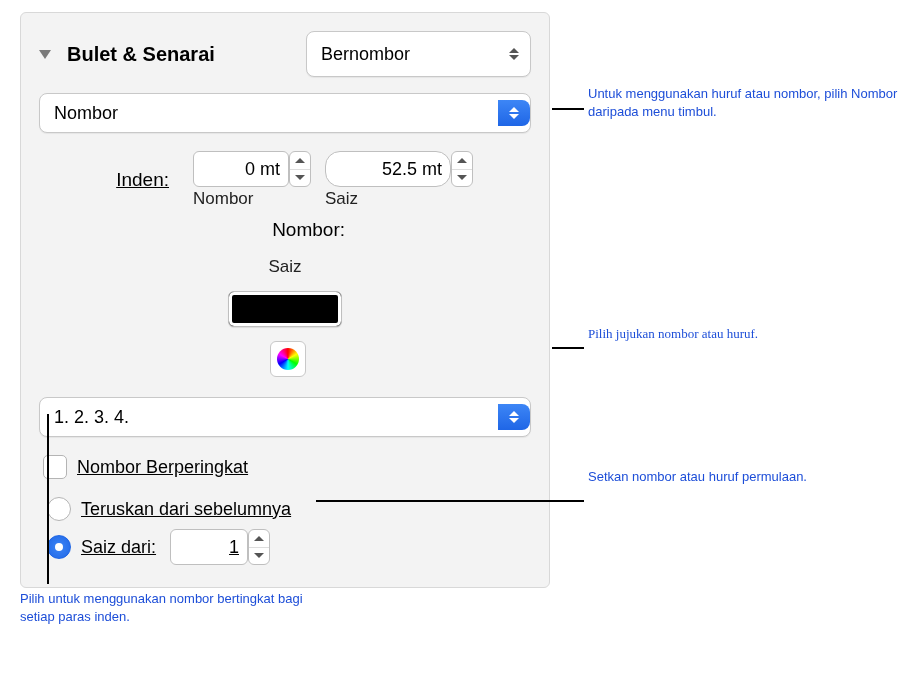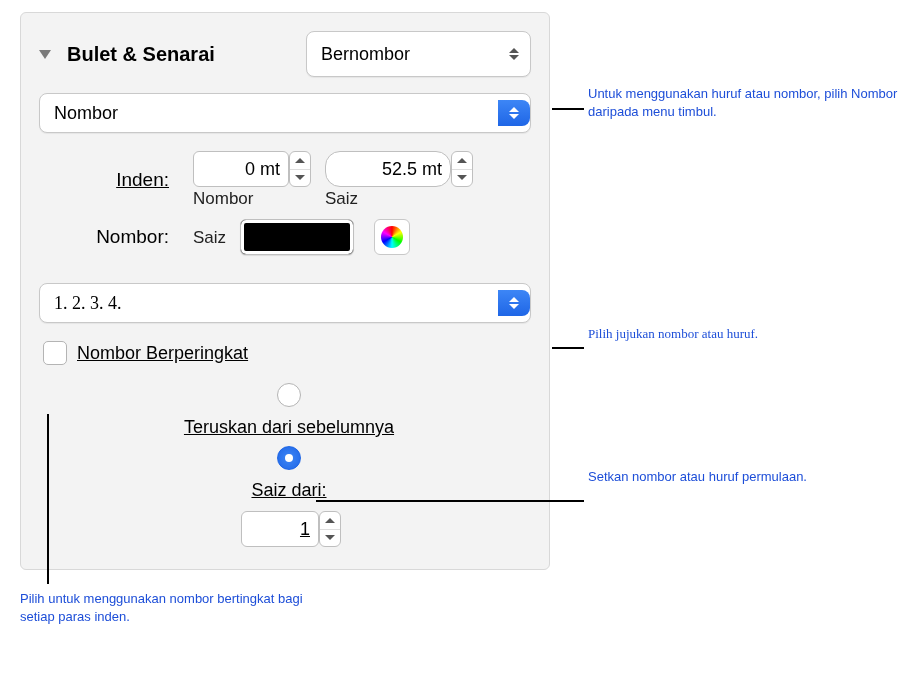--- a/index.html
+++ b/index.html
@@ -181,21 +181,21 @@
 }
 
 .checkbox-row, .radio-row {
   display: flex;
   align-items: center;
   gap: 10px;
   margin-top: 10px;
   text-decoration: underline;
 }
 .checkbox-row { margin-top: 18px; margin-left: 4px; }
-.radio-row { margin-left: 8px; flex-direction: column; }
+.radio-row { margin-left: 8px; }
 .checkbox {
   width: 22px;
   height: 22px;
   border: 1.5px solid #b4b4b4;
   border-radius: 5px;
   background: #fff;
 }
 .radio {
   width: 22px;
   height: 22px;
@@ -281,32 +281,32 @@
             </div>
           <div class="down">
               <span class="tri-down"></span>
             </div>
         </div>
       </div>
       <div class="sublabel">Saiz</div>
     </div>
   </div>
 
-  <div class="row" style="gap:14px; margin-top:10px;">
+  <div class="row" style="gap:14px; margin-top:10px;flex-direction:column;">
     <div class="label" style="width:130px;">Nombor:</div>
     <div>
       <div class="sublabel">Saiz</div>
     </div>
     <div class="color-well"></div>
     <div class="color-picker-btn">
       <div class="color-wheel"></div>
     </div>
   </div>
 
-  <div class="popup full blue-btn" style="margin-top:28px;font-family:Liberation Serif, serif;">
+  <div class="popup full blue-btn" style="margin-top:20px;">
     <span>1. 2. 3. 4.</span>
     <span class="blue-cap">
       <span class="caret-up"></span>
         <span class="caret-down"></span>
     </span>
   </div>
 
   <div class="checkbox-row">
     <div class="checkbox"></div>
     <span>Nombor Berperingkat</span>

